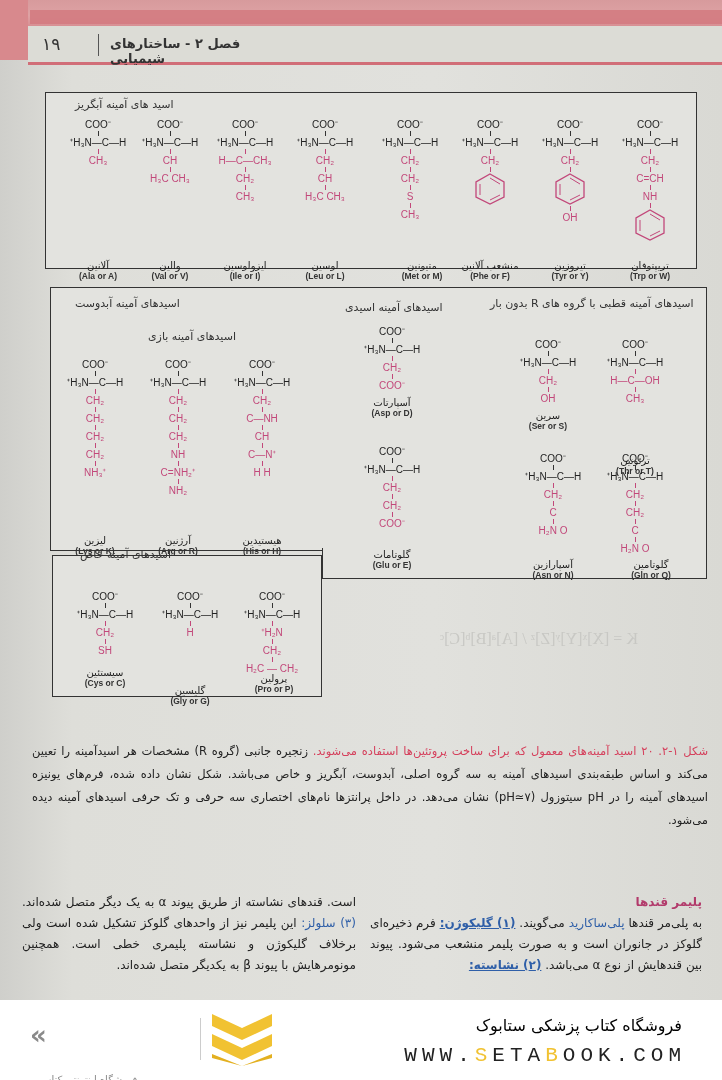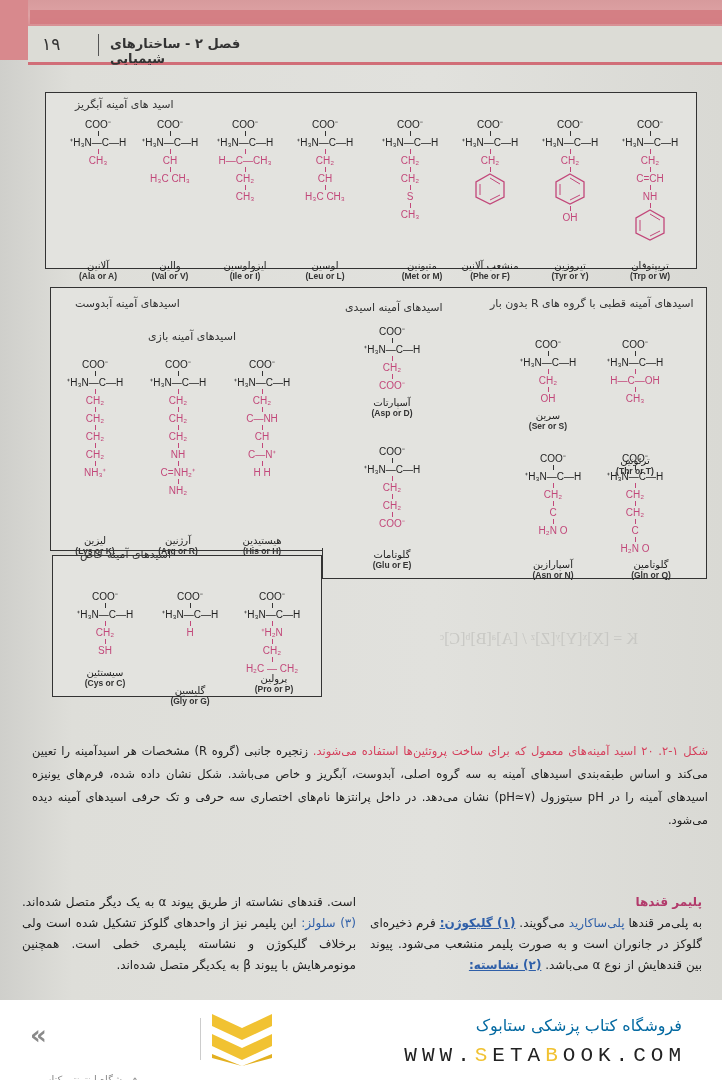--- a/index.html
+++ b/index.html
@@ -72,21 +72,21 @@
     position:absolute; left:22px; top:892px; width:334px; direction:rtl; text-align:justify;
     font-size:12px; line-height:21px; color:#222;
   }
   .sec-title { color:#b23a6b; font-weight:bold; font-size:12px; }
   .blue { color:#2f5fa8; font-weight:bold;text-decoration:underline; }
   .blue-n { color:#2f5fa8; }
 
   .footer {
     position:absolute; left:0; top:1000px; width:722px; height:80px; background:#ffffff;
   }
-  .footer-title { position:absolute; right:40px; top:16px; font-size:16px; direction:rtl; color:#0369a1; }
+  .footer-title { position:absolute; right:40px; top:16px; font-size:16px; direction:rtl; color:#000000; }
   .footer-url { position:absolute; right:36px; top:44px; font-family:Liberation Mono, monospace;
     font-size:21px; letter-spacing:5px; color:#222; }
   .footer-url .y { color:#f1c232; }
   .logo-box { position:absolute; left:30px; top:10px; width:170px; height:62px; }
   .logo-word { position:absolute; left:36px; top:0px; font-size:30px; font-weight:bold; color:#f1c232; letter-spacing:-1px; font-family:"DejaVu Sans", sans-serif; }
   .logo-arrows { position:absolute; left:0; top:10px; font-size:26px; color:#8a8a8a; font-weight:bold;}
   .logo-sub { position:absolute; left:12px; top:40px; font-size:10px; color:#888; direction:rtl;margin-top:24px; }
   .logo-sep { position:absolute; left:200px; top:18px; width:1px; height:42px; background:#ccc; }
   .logo-chev { position:absolute; left:212px; top:14px; width:60px; height:52px; }
 </style>

